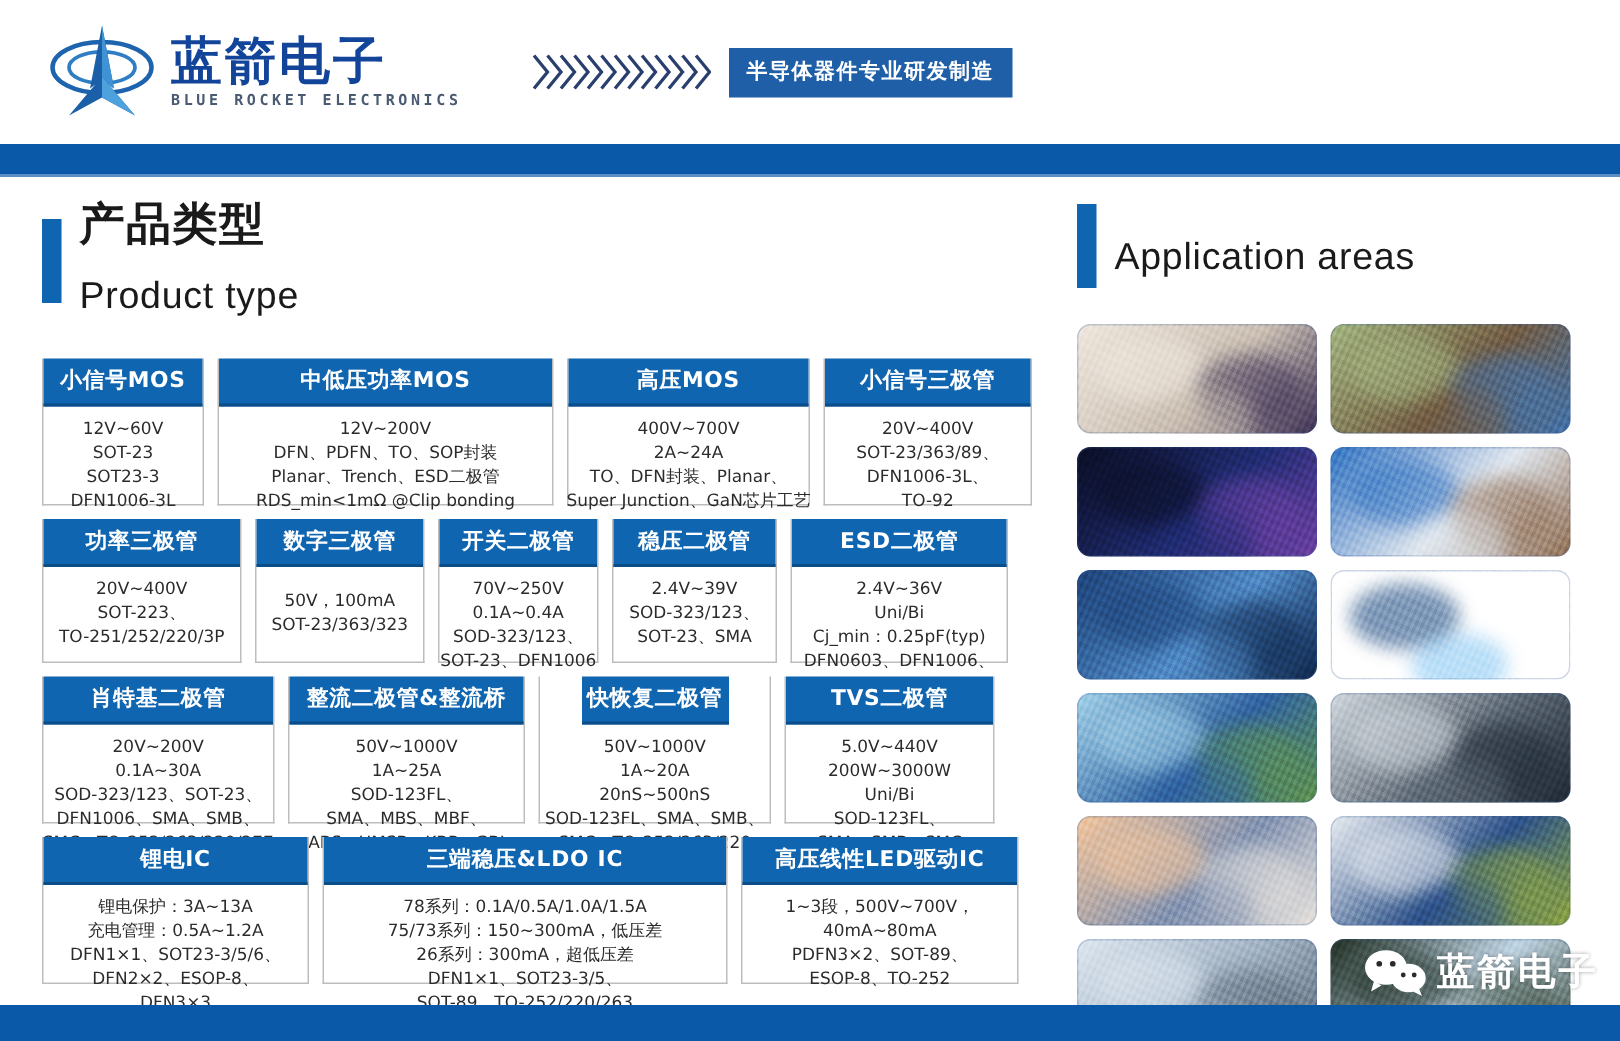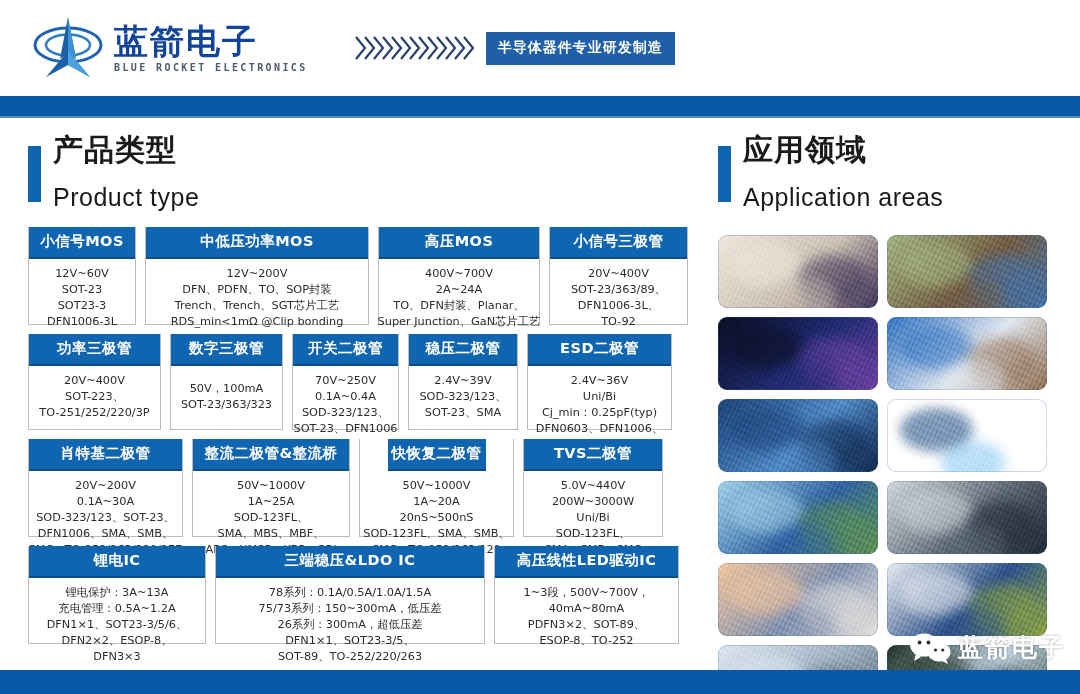--- a/index.html
+++ b/index.html
@@ -52,21 +52,21 @@
   }
   .title-en{
     font-size:25px;color:#1a1a1a;line-height:1.1;letter-spacing:.5px;margin-top:18px;
     font-family:"Liberation Sans",sans-serif;
   }
 
   #left-col{position:absolute;left:28px;top:16px;width:660px;}
   #right-col{position:absolute;left:718px;top:16px;width:340px;}
 
   
-  #cards{margin-top:16px;}
+  #cards{margin-top:28px;}
   .card-row{display:flex;gap:9px;margin-bottom:9px;}
   .card{
     background:#ffffff;
     border:1px solid #bdbdbd;
     border-top:none;
     display:flex;flex-direction:column;
     box-sizing:border-box;
   }
   .card-head{
     background:#1065b0;
@@ -190,21 +190,21 @@
               <div class="line">SOT-23</div>
               <div class="line">SOT23-3</div>
               <div class="line">DFN1006-3L</div>
             </div>
           </div>
           <div class="card" style="width: 224px;">
             <div class="card-head">中低压功率MOS</div>
             <div class="card-body">
               <div class="line">12V~200V</div>
               <div class="line">DFN、PDFN、TO、SOP封装</div>
-              <div class="line">Trench、Trench、SGT芯片工艺</div>
+              <div class="line">Planar、Trench、ESD二极管</div>
               <div class="line">RDS_min&lt;1mΩ @Clip bonding</div>
             </div>
           </div>
           <div class="card" style="width: 162px;">
             <div class="card-head">高压MOS</div>
             <div class="card-body">
               <div class="line">400V~700V</div>
               <div class="line">2A~24A</div>
               <div class="line">TO、DFN封装、Planar、</div>
               <div class="line">Super Junction、GaN芯片工艺</div>
@@ -337,21 +337,20 @@
             </div>
           </div>
         </div>
       </div>
   </div>
 
   <div id="right-col">
     <div class="section-title">
       <div class="title-bar"></div>
       <div>
-        <div class="title-cn">应用领域</div>
         <div class="title-en">Application areas</div>
       </div>
     </div>
     <div id="appgrid">
         <div class="img-row">
           <div class="photo" style="background: linear-gradient(135deg, rgb(239, 231, 221) 0%, rgb(201, 189, 176) 55%, rgb(58, 47, 82) 100%);">
             <div class="blobA" style="left: 8%; top: 12%; width: 46%; height: 60%; background: rgb(239, 231, 221); opacity: 0.55;"></div>
             <div class="blobB" style="right: 6%; top: 28%; width: 44%; height: 66%; background: rgb(58, 47, 82); opacity: 0.5;"></div>
             <div class="blobC" style="left: 34%; bottom: -16%; width: 40%; height: 58%; background: rgb(201, 189, 176); opacity: 0.45;"></div>
             <div class="grain"></div>

